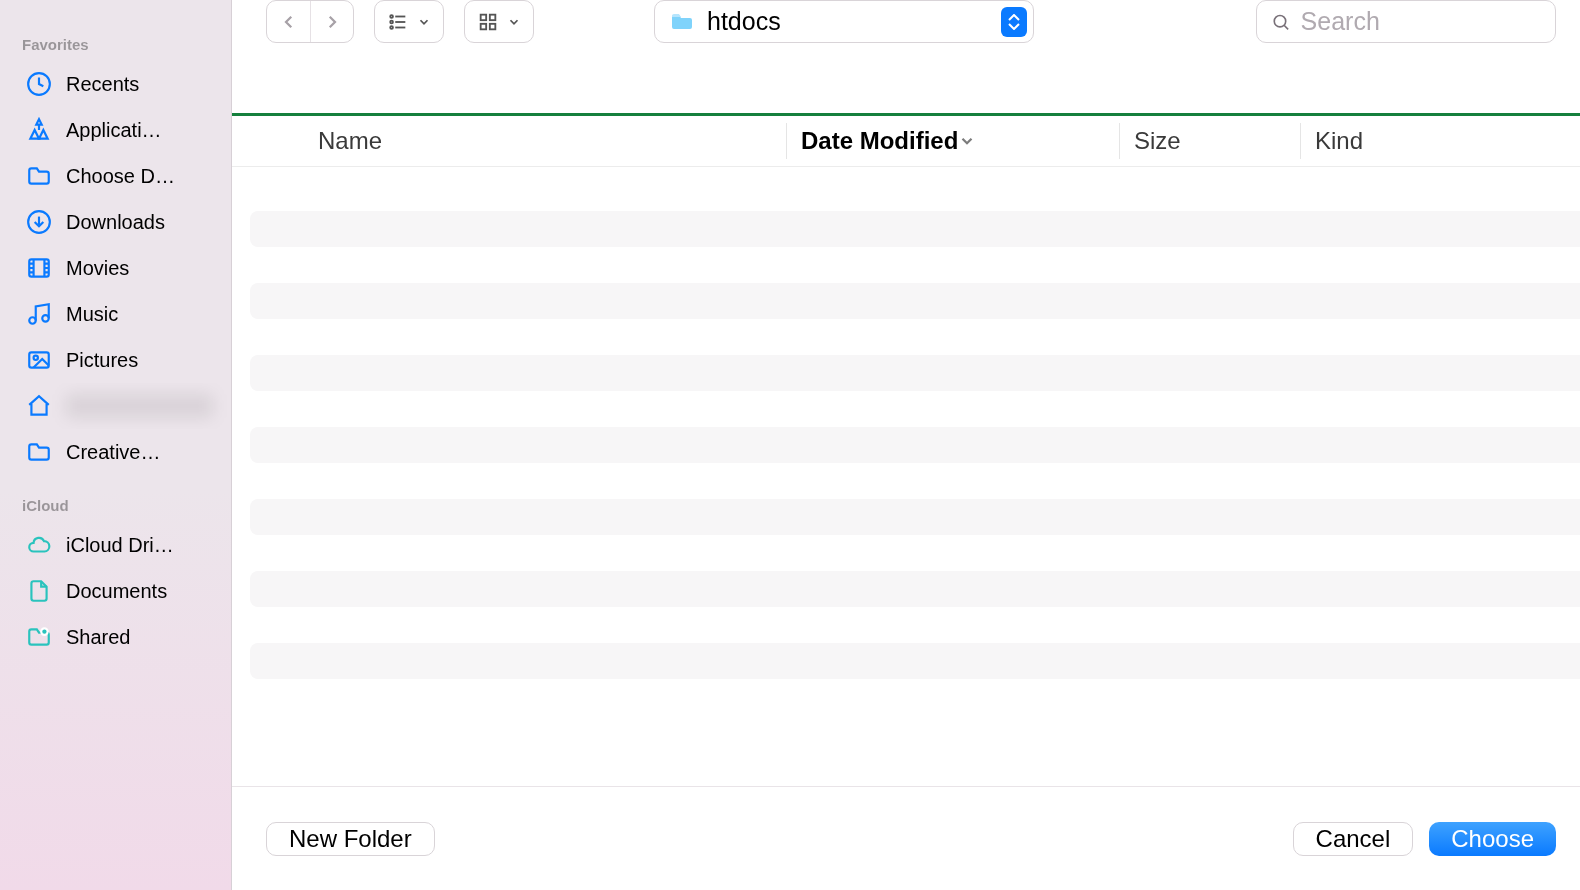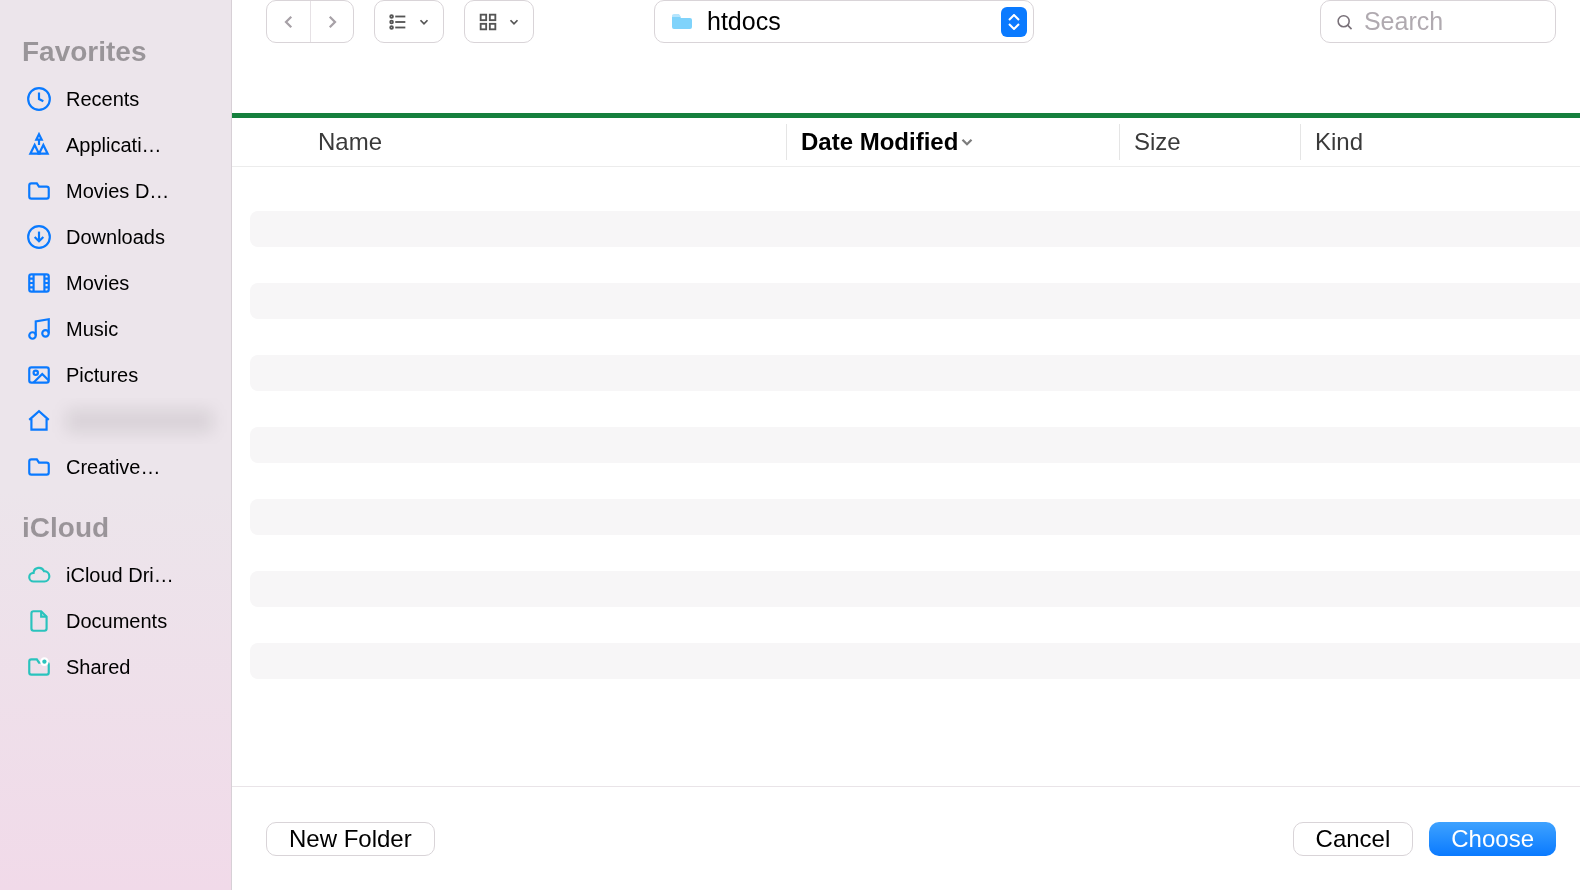--- a/index.html
+++ b/index.html
@@ -16,21 +16,21 @@
     .sidebar {
       width: 232px;
       height: 890px;
       background: linear-gradient(to bottom, #ece5eb 0%, #ece5eb 55%, #f1dae9 100%);
       border-right: 1px solid #d7d0d6;
       padding-top: 28px;
       overflow: hidden;
       flex: 0 0 232px;
     }
     .side-section-title {
-      font-size: 28px;
+      font-size: 15px;
       font-weight: 700;
       color: rgba(0,0,0,0.35);
       padding: 8px 22px 8px 22px;
     }
     .side-item {
       display: flex;
       align-items: center;
       gap: 14px;
       padding: 10px 18px 10px 26px;
       cursor: default;
@@ -133,35 +133,35 @@
     .toolbar-spacer { flex: 1 1 auto; }
 
     .search-box {
       display: inline-flex;
       align-items: center;
       height: 43px;
       border: 1px solid #d9d4d8;
       border-radius: 10px;
       padding: 0 14px;
       gap: 10px;
-      width: 236px;
+      width: 300px;
     }
     .search-box svg { width: 22px; height: 22px; color:#787078; }
     .search-box input {
       border:none; outline:none; font-size:25px; color:#000;
       background:transparent; width:100%;
     }
     .search-box input::placeholder { color:#b0aab0; }
 
     
     .col-header {
       display: flex;
       align-items: center;
       height: 54px;
-      border-top: 5px solid #15803d;
+      border-top: 3px solid #15803d;
       border-bottom: 1px solid #ececec;
       padding-left: 86px;
       font-size: 24px;
       color: #3a3a3a;
     }
     .col-header .c-name { width: 468px; padding-left: 0; }
     .col-header .sep { width:1px; height:36px; background:#e5e5e5; }
     .col-header .c-date {
       width: 332px; padding-left: 14px; font-weight: 600; color:#000;
       display:flex; align-items:center; justify-content:flex-start; padding-right:14px;
@@ -234,21 +234,21 @@
     </span>
     <span class="lbl">Applicati…</span>
   </div>
 
   <div class="side-item">
     <span class="side-icon">
       <svg viewBox="0 0 24 24" fill="none" stroke="currentColor" stroke-width="2">
           <path d="M3 7a2 2 0 0 1 2-2h5l2 3h7a2 2 0 0 1 2 2v7a2 2 0 0 1-2 2H5a2 2 0 0 1-2-2V7z"></path>
         </svg>
     </span>
-    <span class="lbl">Movies D…</span>
+    <span class="lbl">Choose D…</span>
   </div>
 
   <div class="side-item">
     <span class="side-icon">
       <svg viewBox="0 0 24 24" fill="none" stroke="currentColor" stroke-width="2">
           <circle cx="12" cy="12" r="10"></circle>
           <path d="M12 7v8"></path>
           <path d="M8 12l4 4 4-4"></path>
         </svg>
     </span>

